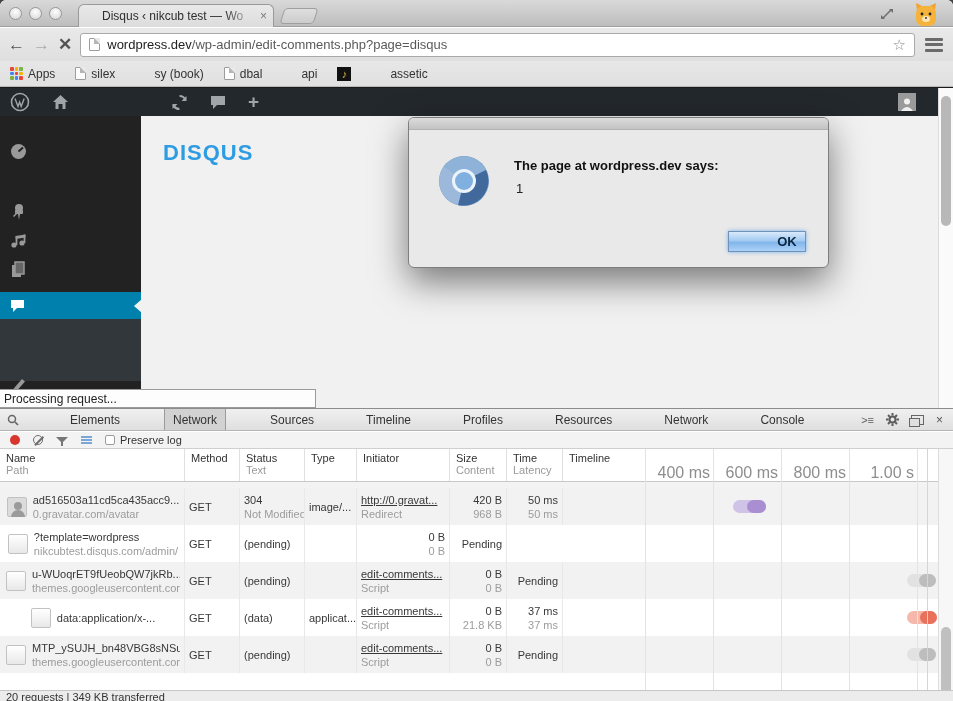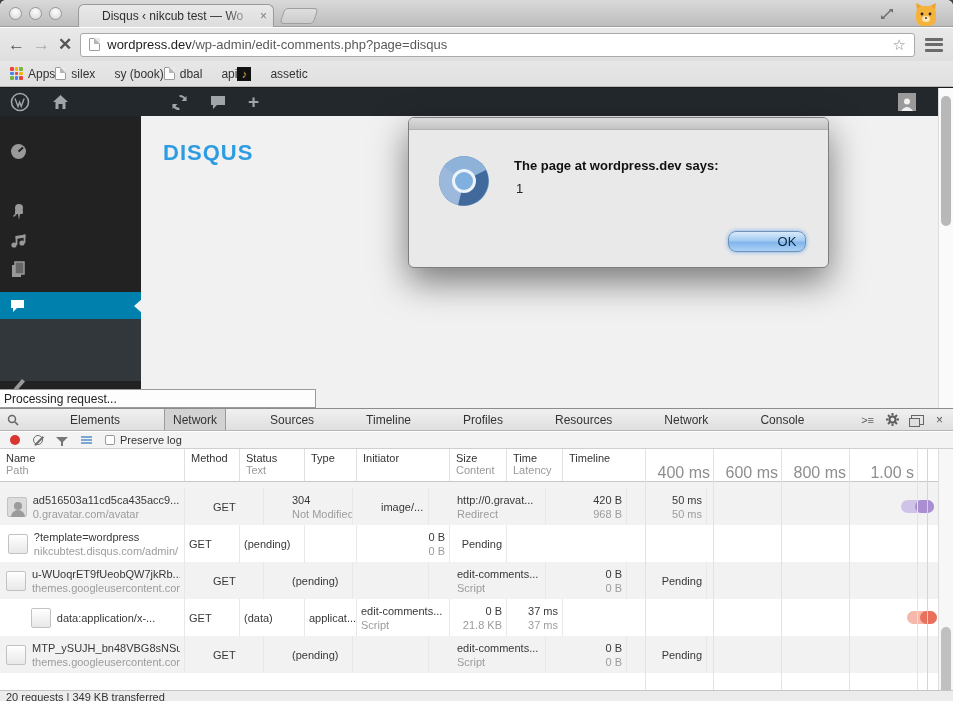--- a/index.html
+++ b/index.html
@@ -35,21 +35,21 @@
   .page-ic{width:11px;height:13px;border:1px solid #9c9c9c;border-radius:1px;background:#fdfdfd;position:relative;flex:none;}
   .page-ic::after{content:"";position:absolute;right:-1px;top:-1px;border:3px solid;border-color:#e9e9e9 #e9e9e9 #b5b5b5 #b5b5b5;}
   .url-domain{color:#222;}
   .url-path{color:#5a5a5a;}
   .url-star{margin-left:auto;color:#8a8a8a;font-size:15px;}
   .menu-btn{width:22px;height:16px;display:flex;flex-direction:column;justify-content:space-between;padding:1px 2px;}
   .menu-btn i{height:3px;background:#6b6b6b;border-radius:1px;}
 
   
   .bookmarks{position:absolute;left:0;top:61px;width:953px;height:26px;background:linear-gradient(#e7e7e7,#e0e0e0);
-    border-bottom:1px solid #b9b9b9;display:flex;align-items:center;padding:0 10px;font-size:12px;color:#333;}
+    border-bottom:1px solid #b9b9b9;display:flex;align-items:center;padding:0 10px;gap:20px;font-size:12px;color:#333;}
   .bm{display:flex;align-items:center;gap:5px;white-space:nowrap;}
   .bm-label:empty{display:none;}
   .apps-grid{width:13px;height:13px;display:grid;grid-template-columns:repeat(3,1fr);gap:1px;}
   .apps-grid i{border-radius:1px;}
   .sf-ic{width:14px;height:14px;border-radius:50%;background:#3d3d3d;color:#f5f5f5;font-size:8px;
     font-style:italic;display:flex;align-items:center;justify-content:center;font-family:"Liberation Serif",serif;margin-top:48px;}
   .clef-ic{width:14px;height:14px;background:#111;color:#d8b24a;font-size:11px;display:flex;align-items:center;justify-content:center;}
 
   
   .page{position:absolute;left:0;top:87px;width:953px;height:321px;background:#f1f1f1;}
@@ -70,23 +70,23 @@
   .page-thumb{position:absolute;left:2px;top:8px;width:10px;height:130px;background:#b8b8b8;border-radius:5px;}
 
   
   .dialog{position:absolute;left:408px;top:117px;width:421px;height:151px;background:#e9e9e9;
     border:1px solid #7e7e7e;border-radius:6px;box-shadow:0 14px 35px rgba(0,0,0,.5);}
   .dlg-strip{position:absolute;left:0;top:0;width:100%;height:12px;border-radius:5px 5px 0 0;
     background:linear-gradient(#dcdcdc,#c3c3c3);border-bottom:1px solid #b2b2b2;}
   .dlg-icon{position:absolute;left:28px;top:36px;}
   .dlg-title{position:absolute;left:105px;top:40px;font-size:13px;font-weight:bold;color:#111;}
   .dlg-msg{position:absolute;left:107px;top:63px;font-size:13px;color:#222;}
-  .ok-btn{position:absolute;right:22px;top:113px;width:78px;height:21px;border-radius:8px;
+  .ok-btn{position:absolute;right:22px;top:113px;width:78px;height:21px;border-radius:0;
     border:1px solid #6f93b8;background:linear-gradient(#d9eafb,#a3cbf2 45%,#82b6ec 55%,#abd1f6);
-    box-shadow:0 0 4px rgba(110,170,235,.95);font-size:13px;font-weight:400;color:#0c2740;
+    box-shadow:0 0 4px rgba(110,170,235,.95);font-size:13px;font-weight:700;color:#0c2740;
     display:flex;align-items:center;justify-content:center;padding-left:40px;}
 
   .tooltip{position:absolute;left:0;top:389px;width:316px;height:19px;background:#fdfdfd;
     border:1px solid #9b9b9b;border-left:none;font-size:12px;color:#222;display:flex;align-items:center;padding-left:4px;}
 
   
   .devtools{position:absolute;left:0;top:408px;width:953px;height:293px;background:#fff;border-top:1px solid #8c8c8c;font-size:11px;}
   .dt-tabs{position:absolute;left:0;top:0;width:100%;height:22px;background:linear-gradient(#f0f0f0,#dfdfdf);
     border-bottom:1px solid #b5b5b5;display:flex;align-items:stretch;gap:36px;}
   .dt-search{width:26px;display:flex;align-items:center;justify-content:center;}
@@ -111,28 +111,28 @@
   
   .grid-row{display:grid;grid-template-columns:185px 55px 65px 52px 93px 57px 56px 1fr;}
   .net-head{position:absolute;left:0;top:40px;width:938px;height:33px;background:#fff;border-bottom:1px solid #c8c8c8;}
   .hc{border-right:1px solid #e0e0e0;padding:3px 0 0 6px;overflow:hidden;}
   .hc .t{color:#333;}
   .hc .s{color:#9a9a9a;}
   .hc .s:empty{display:none;}
   .net-body{position:absolute;left:0;top:73px;width:938px;height:191px;}
   .sliver{height:6px;background:#f3f3f3;overflow:hidden;color:#bbb;font-size:10px;padding-left:30px;}
   .nrow{height:37px;}
-  .nrow.stripe{background:#f2f2f2;gap:24px;}
+  .nrow.stripe{background:#f2f2f2;}
   .c{display:flex;flex-direction:column;justify-content:center;overflow:hidden;white-space:nowrap;
      border-right:1px solid #e8e8e8;padding:0 4px;line-height:14px;}
   .c .l1{color:#383838;}
   .c .l2{color:#9c9c9c;}
   .c .l1:empty,.c .l2:empty{display:none;}
   .c.num{text-align:right;}
-  .lnk{color:#4b4b4b;}
+  .lnk{text-decoration:underline;color:#4b4b4b;}
   .name-c{flex-direction:row;align-items:center;gap:6px;padding-left:6px;}
   .ntxt{display:flex;flex-direction:column;overflow:hidden;}
   .ficon{width:20px;height:20px;flex:none;border:1px solid #c2c2c2;background:linear-gradient(#fff,#e8e8e8);border-radius:2px;position:relative;}
   .ficon.avatar{background:#dcdcdc;}
   .ficon.avatar::before{content:"";position:absolute;left:6px;top:4px;width:8px;height:8px;border-radius:50%;background:#9b9b9b;}
   .ficon.avatar::after{content:"";position:absolute;left:3px;top:12px;width:14px;height:7px;border-radius:7px 7px 0 0;background:#9b9b9b;}
   .tlc{position:relative;border-right:none;}
   .pill{position:absolute;top:12px;height:13px;border-radius:7px;background:var(--pl,#ddd);}
   .pill::after{content:"";position:absolute;right:0;top:0;width:58%;height:100%;border-radius:7px;background:var(--pd,#bbb);}
   .empty-strip{position:absolute;left:0;top:264px;width:938px;height:17px;background:#fff;}

